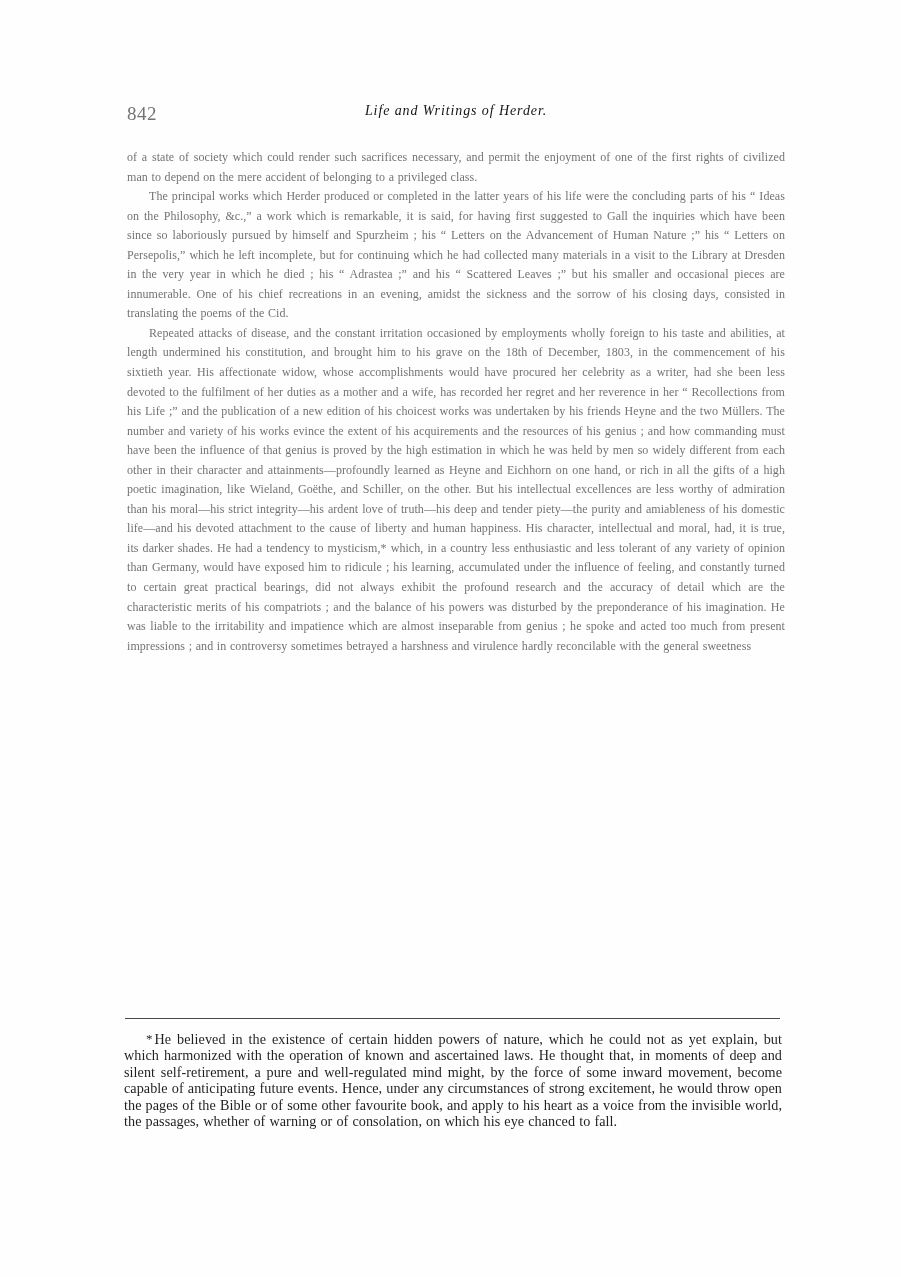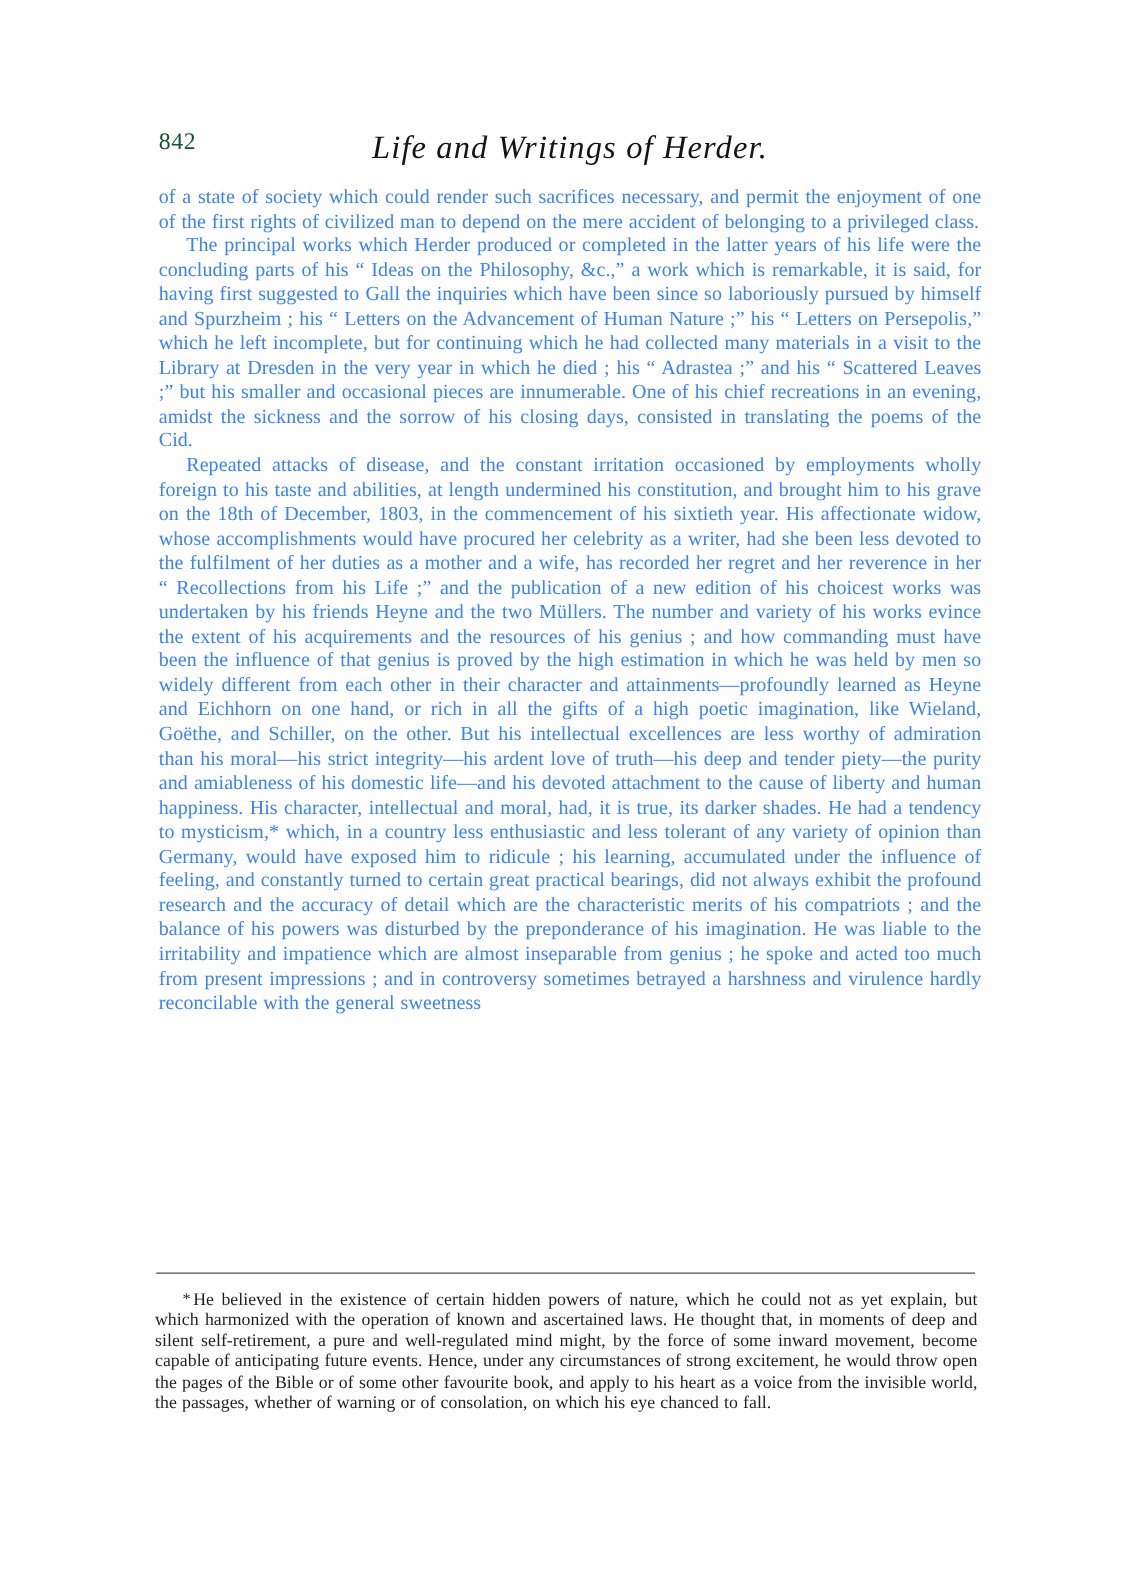--- a/index.html
+++ b/index.html
@@ -30,50 +30,50 @@
     top: 103px;
     width: 658px;
     height: 26px;
   }
   .folio {
     position: absolute;
     left: 0;
     top: 0;
     font-size: 19px;
     letter-spacing: 0.5px;
-    color: #14532d;
+    color: #737373;
   }
   .head-title {
     position: absolute;
     left: 0;
     top: 0;
     width: 658px;
     text-align: center;
     font-style: italic;
-    font-size: 26px;
+    font-size: 14px;
     letter-spacing: 0.9px;
     color: #141414;
   }
 
   
   .body-block {
     position: absolute;
     left: 127px;
     top: 148px;
     width: 658px;
   }
   .para {
     margin: 0;
     text-align: justify;
     text-justify: inter-word;
-    font-size: 16px;
+    font-size: 12px;
     line-height: 19.55px;
     letter-spacing: 0.06px;
     word-spacing: 0.6px;
-    color: #3b82f6;
+    color: #737373;
   }
   .para.indent {
     text-indent: 22px;
   }
 
   
   .footnote-rule {
     position: absolute;
     left: 125px;
     top: 1018px;

